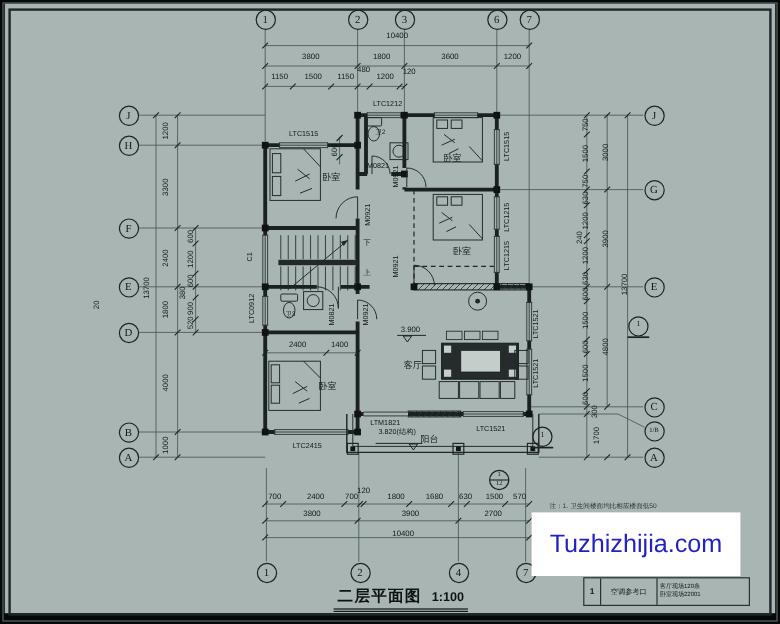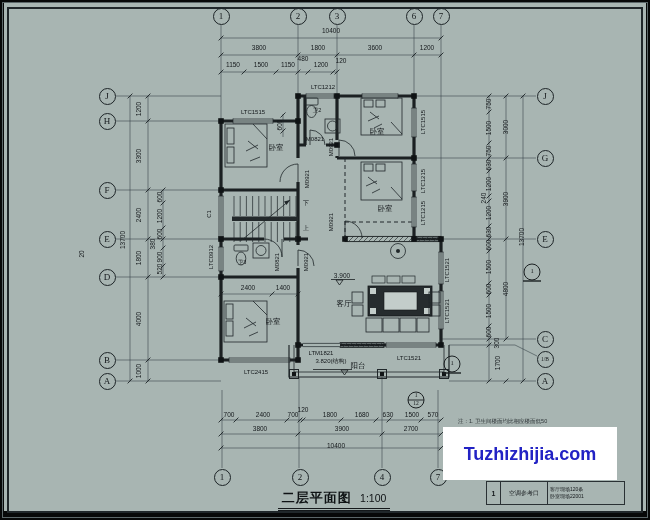--- a/index.html
+++ b/index.html
@@ -16,26 +16,26 @@
   .code{font-size:6px;}
   .room{font-size:7.5px;}
   .mark{font-size:6.5px;font-family:"Liberation Serif",serif;}
   .bubble{position:absolute;width:17px;height:17px;box-sizing:border-box;border:1.2px solid #1d2427;
           border-radius:50%;display:flex;align-items:center;justify-content:center;
           font:9px "Liberation Serif",serif;color:#14181b;}
   .bubble.small{font-size:5.5px;}
   #titleblk{position:absolute;left:278px;top:488px;width:112px;text-align:center;
             border-bottom:3px double #14181a;padding-bottom:1px;color:#0e1214;}
   #titleblk .t1{font-size:13px;font-weight:bold;letter-spacing:1px;}
-  #titleblk .t2{font-size:10.5px;font-weight:normal;margin-left:4px;}
+  #titleblk .t2{font-size:10.5px;font-weight:bold;margin-left:4px;}
   #noteline{position:absolute;left:458px;top:418px;width:170px;font-size:5.5px;color:#2c3336;}
   #watermark{position:absolute;left:443px;top:427px;width:174px;height:53px;background:#ffffff;
              display:flex;flex-direction:column;align-items:center;justify-content:center;z-index:5;}
   #watermark .w1{font-size:23px;font-weight:bold;color:#111;letter-spacing:3px;line-height:1.05;}
-  #watermark .w2{font-size:18px;font-weight:bold;line-height:1.0;}
+  #watermark .w2{font-size:21px;font-weight:normal;line-height:1.0;}
   #actable{position:absolute;left:486px;top:481px;display:flex;z-index:4;
            border:0.8px solid #2a3134;color:#14181b;background:transparent;}
   #actable .c{border-right:0.8px solid #2a3134;display:flex;align-items:center;justify-content:center;}
   #actable .c1{width:13px;height:22px;font-size:7px;font-weight:bold;}
   #actable .c2{width:46px;height:22px;font-size:6px;}
   #actable .c3{width:76px;height:22px;border-right:none;flex-direction:column;
                align-items:flex-start;justify-content:center;padding-left:2px;box-sizing:border-box;}
   #actable .c3 div{font-size:5px;line-height:1.5;}
 </style>
 </head>

